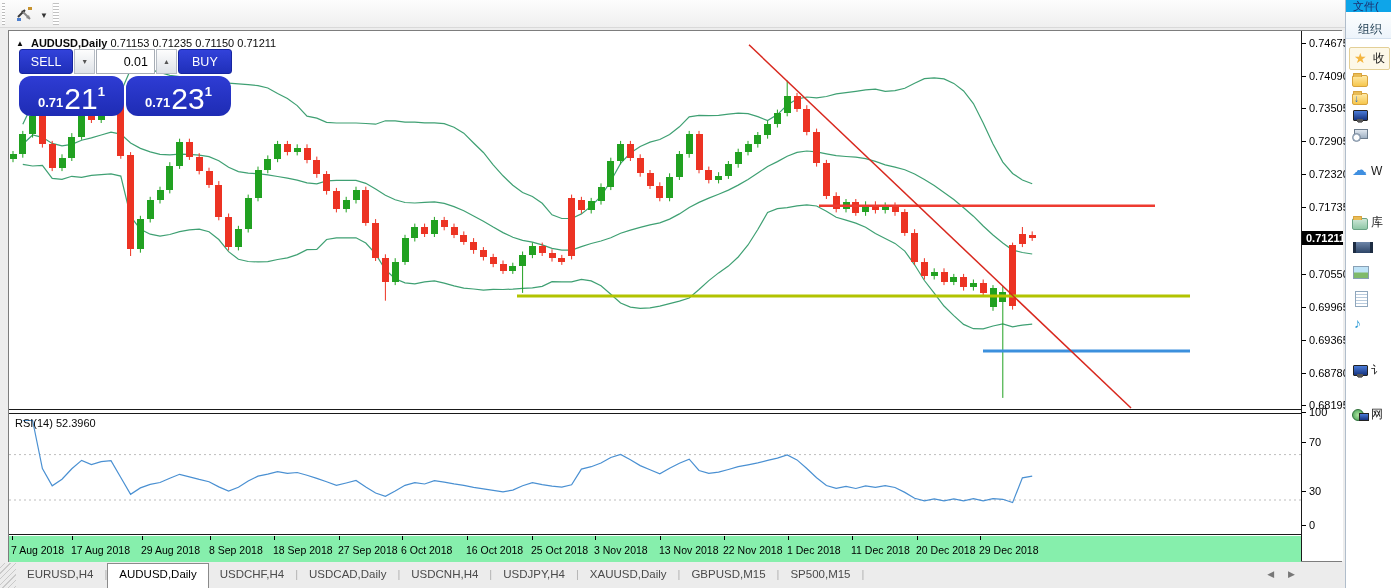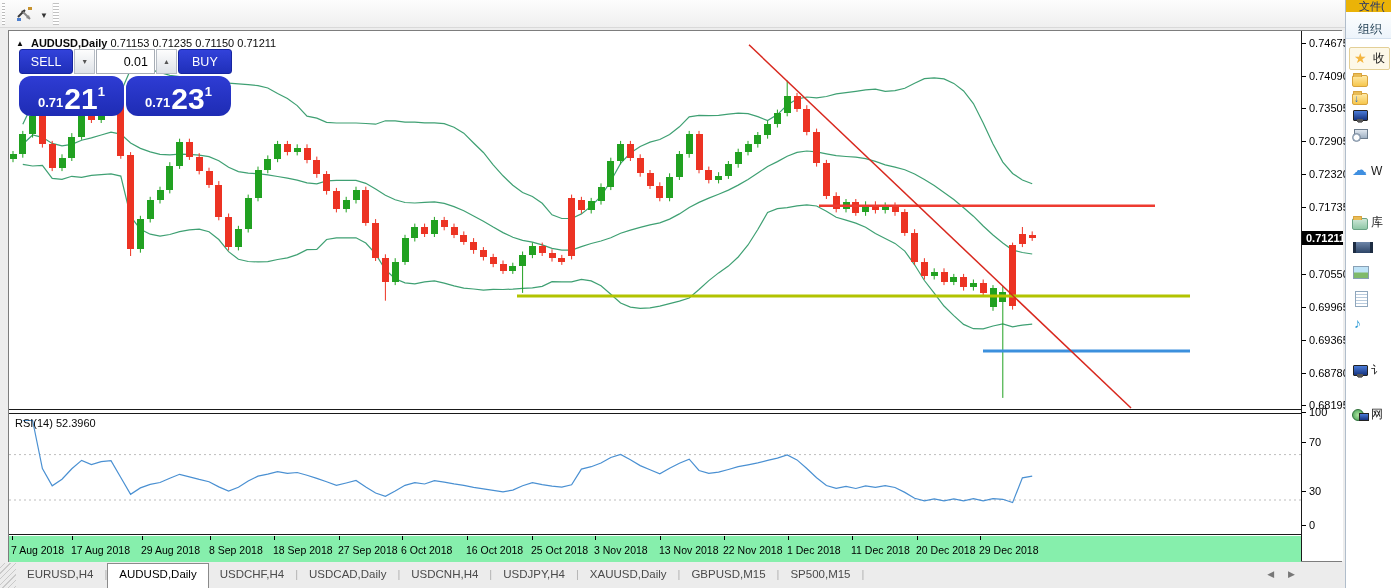--- a/index.html
+++ b/index.html
@@ -58,38 +58,38 @@
   .btn-sell { width:55px; } .btn-buy { width:55px; margin-left:1px; }
   .spin-btn { width:21px; background:linear-gradient(#fdfdfd,#dfe3e8); border:1px solid #b6bcc4;
     color:#555; font-size:7px; text-align:center; padding-top:8px; cursor:pointer; margin-left:1px; }
   .lot-input { width:59px; margin-left:1px; border:1px solid #a7adb5; text-align:right;
     font-size:12.5px; padding:0 6px 0 0; color:#000; background:#fff; }
   .tp-row2 { display:flex; margin-top:2px; height:40px; }
   .price-box { width:105px; background:linear-gradient(#2e3cd4,#1e2cb4); border-radius:12px;
     color:#fff; display:flex; align-items:flex-end; justify-content:center; padding-bottom:3px; cursor:pointer; }
   .price-box + .price-box { margin-left:2px; }
   .pb-small { font-size:13px; font-weight:bold; margin:0 1px 3px 0; }
-  .pb-big { font-size:30px; font-weight:bold; line-height:28px; }
+  .pb-big { font-size:30px; font-weight:normal; line-height:28px; }
   .pb-sup { font-size:13px; font-weight:bold; margin-bottom:14px; }
 
   
   .tabbar { position:absolute; left:0; top:563px; width:1345px; height:32px; background:#ececec;
     display:flex; align-items:stretch; border-bottom:1px solid #d6d6d6; }
   .tab-grip { width:16px; background:repeating-linear-gradient(135deg,#ececec 0 3px,#c9c9c9 3px 4px); }
   .tab { padding:5px 11px 0; color:#4a4a4a; font-size:11.5px; white-space:nowrap; cursor:pointer; }
   .tab.active { background:#fff; border:1px solid #8a8a8a; border-bottom:none; color:#000; padding-top:4px; }
   .tab-sep { color:#b0b0b0; padding-top:5px; }
   .tab-arrows { position:absolute; right:50px; top:6px; display:flex; gap:14px; color:#777; font-size:9px; }
   .tab-arrow { cursor:pointer; }
 
   
   .explorer { position:absolute; left:1345px; top:0; width:46px; height:588px; background:#fff;
     border-left:1px solid #b0bdcb; overflow:hidden; }
-  .exp-menu { height:12px; background:#eab308; color:#1c2f6e; font-size:11px;
-    padding-left:13px; line-height:13px; overflow:hidden; }
+  .exp-menu { height:12px; background:#0ea5e9; color:#1c2f6e; font-size:11px;
+    padding-left:7px; line-height:13px; overflow:hidden; }
   .exp-org { height:27px; background:linear-gradient(#fdfefe,#edf4fb); border-bottom:1px solid #d4e1ee;
     color:#1e3c50; font-size:12px; padding:9px 0 0 12px; cursor:pointer; }
   .exp-item { position:absolute; left:6px; display:flex; align-items:center; gap:3px;
     font-size:12px; color:#1a1a1a; cursor:pointer; }
   .exp-item.boxed { left:3px; padding:2px 4px; border:1px solid #e3cf96; background:#fdf8e8; border-radius:2px; }
   .ico { width:16px; height:16px; display:inline-block; position:relative; flex:0 0 16px; }
   .ico-star::before { content:"★"; position:absolute; left:0; top:-1px; color:#f4b53f; font-size:14px; }
   .ico-folder, .ico-download, .ico-library { background:linear-gradient(#ffe9a6,#f6c64d);
     border:1px solid #d8a33c; border-radius:2px; height:12px; margin-top:3px; }
   .ico-folder::before, .ico-download::before, .ico-library::before { content:""; position:absolute;

